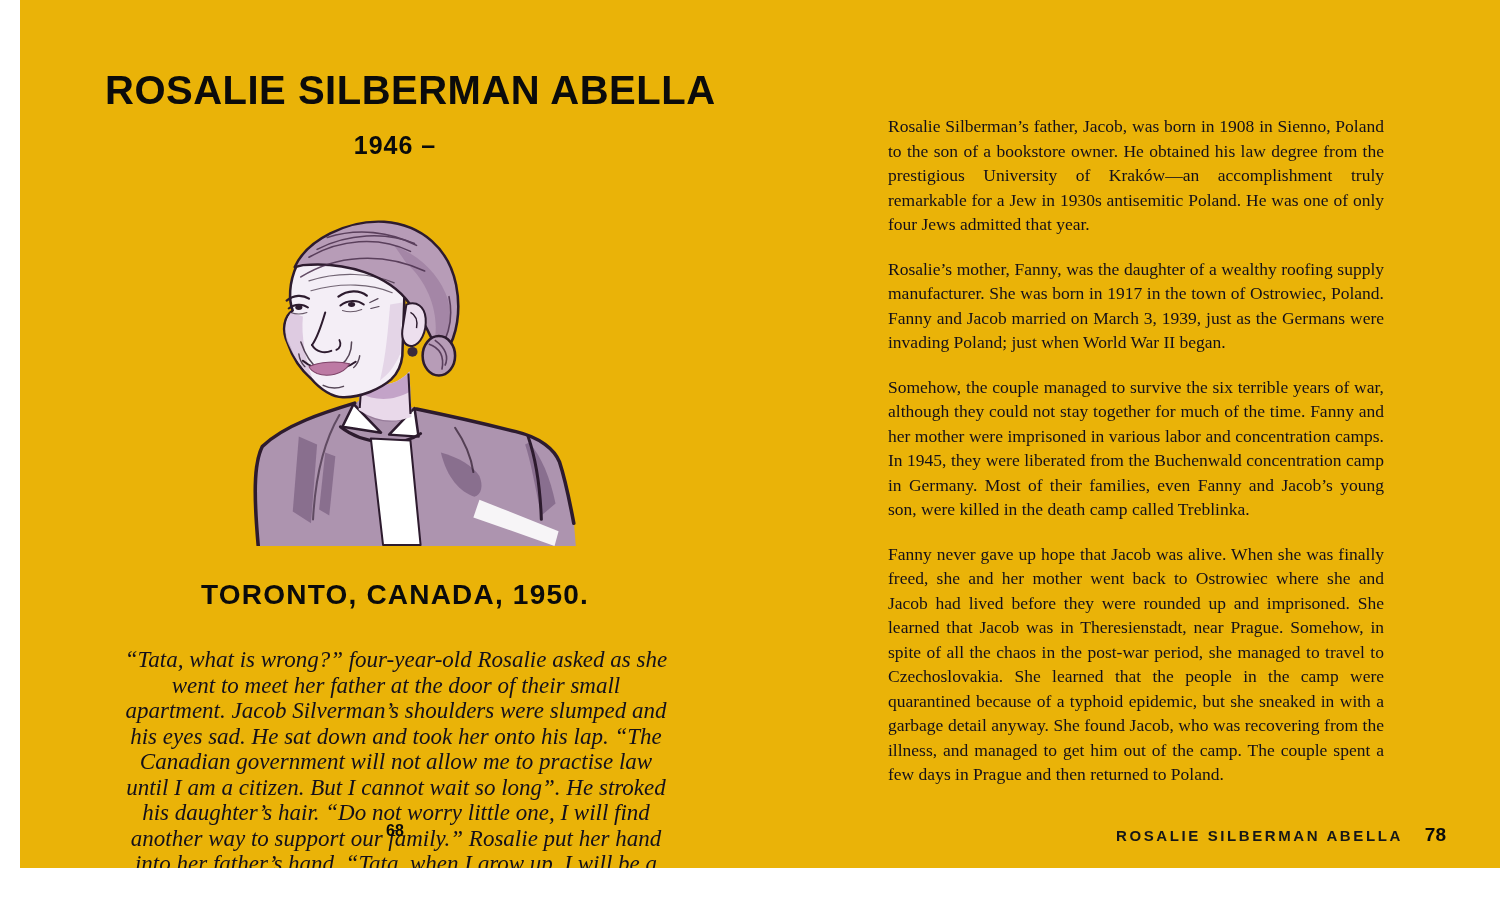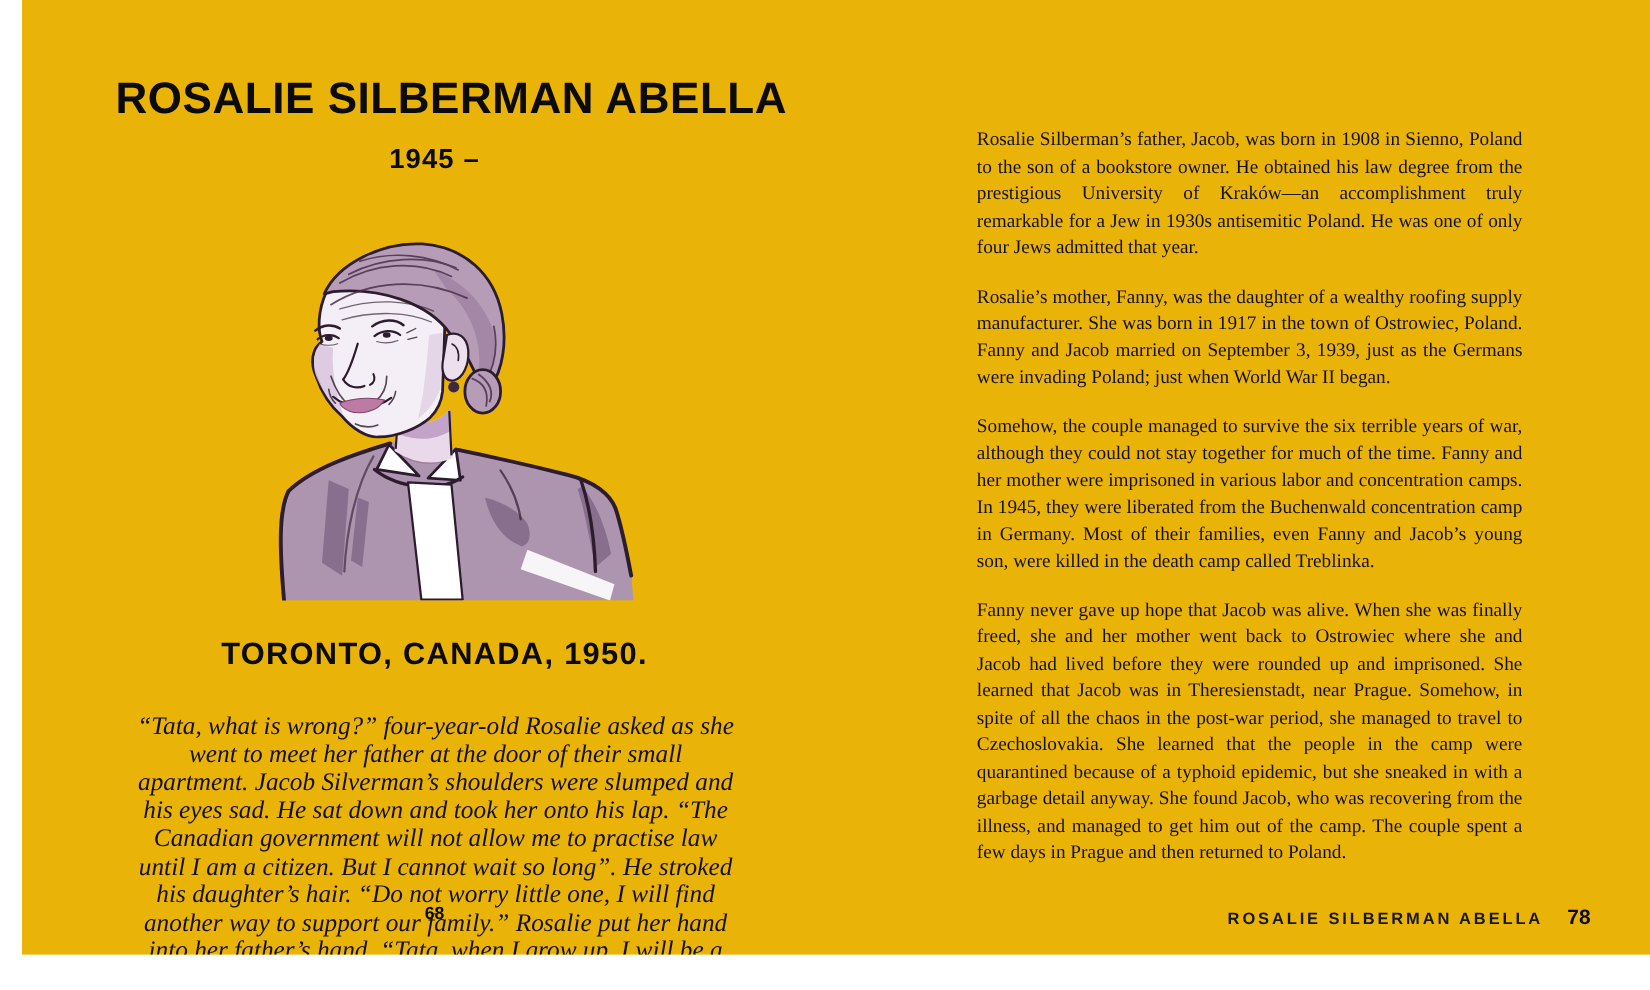--- a/index.html
+++ b/index.html
@@ -103,21 +103,21 @@
     font-size: 19px;
     color: #0b0b0b;
   }
 </style>
 </head>
 <body>
 
 <div class="spread">
 
   <div class="title">ROSALIE SILBERMAN ABELLA</div>
-  <div class="years">1945 –</div>
+  <div class="years">1946 –</div>
 
   <svg class="portrait" viewBox="0 0 340 345" preserveAspectRatio="none" role="img" aria-label="Ink and purple-wash portrait of Rosalie Silberman Abella in judicial robes">
 
     <path fill="#ad94af" d="M16,345 C12,300 11,263 20,244 C42,222 82,209 112,200 L117,196 C130,210 152,212 167,204 L172,206 C205,213 243,222 270,229 C294,235 307,246 313,259 C319,278 323,300 327,320 L329,345 Z"></path>
 
     <g fill="#7e6384" opacity="0.75">
       <path d="M56,234 L74,242 L68,322 L50,310 Z"></path>
       <path d="M82,250 L92,254 L86,314 L76,308 Z"></path>
       <path d="M196,250 C214,255 228,264 234,274 C238,284 236,293 229,295 C215,290 202,276 196,250 Z"></path>
       <path d="M283,240 C295,254 304,276 309,302 L295,314 C289,286 285,260 279,242 Z"></path>
@@ -199,21 +199,21 @@
     <ellipse cx="108" cy="100" rx="3.5" ry="2.5" fill="#2d1b2e"></ellipse>
     <path fill="#bd7aa4" stroke="#7e4368" stroke-width="1" d="M66,163 C76,158 94,157 106,160 C100,171 84,174 74,170 C70,168 67,166 66,163 Z"></path>
   </svg>
 
   <div class="caption">TORONTO, CANADA, 1950.</div>
   <p class="quote">“Tata, what is wrong?” four-year-old Rosalie asked as she went to meet her father at the door of their small apartment. Jacob Silverman’s shoulders were slumped and his eyes sad. He sat down and took her onto his lap. “The Canadian government will not allow me to practise law until I am a citizen. But I cannot wait so long”. He stroked his daughter’s hair. “Do not worry little one, I will find another way to support our family.” Rosalie put her hand into her father’s hand. “Tata, when I grow up, I will be a lawyer too.”</p>
   <div class="folio-left">68</div>
 
   <div class="body-text">
     <p>Rosalie Silberman’s father, Jacob, was born in 1908 in Sienno, Poland to the son of a bookstore owner. He obtained his law degree from the prestigious University of Kraków—an accomplishment truly remarkable for a Jew in 1930s antisemitic Poland. He was one of only four Jews admitted that year.</p>
-    <p>Rosalie’s mother, Fanny, was the daughter of a wealthy roofing supply manufacturer. She was born in 1917 in the town of Ostrowiec, Poland. Fanny and Jacob married on September 3, 1939, just as the Germans were invading Poland; just when World War II began.</p>
+    <p>Rosalie’s mother, Fanny, was the daughter of a wealthy roofing supply manufacturer. She was born in 1917 in the town of Ostrowiec, Poland. Fanny and Jacob married on March 3, 1939, just as the Germans were invading Poland; just when World War II began.</p>
     <p>Somehow, the couple managed to survive the six terrible years of war, although they could not stay together for much of the time. Fanny and her mother were imprisoned in various labor and concentration camps. In 1945, they were liberated from the Buchenwald concentration camp in Germany. Most of their families, even Fanny and Jacob’s young son, were killed in the death camp called Treblinka.</p>
     <p>Fanny never gave up hope that Jacob was alive. When she was finally freed, she and her mother went back to Ostrowiec where she and Jacob had lived before they were rounded up and imprisoned. She learned that Jacob was in Theresienstadt, near Prague. Somehow, in spite of all the chaos in the post-war period, she managed to travel to Czechoslovakia. She learned that the people in the camp were quarantined because of a typhoid epidemic, but she sneaked in with a garbage detail anyway. She found Jacob, who was recovering from the illness, and managed to get him out of the camp. The couple spent a few days in Prague and then returned to Poland.</p>
   </div>
 
   <div class="footer-right">
     <span class="running-header">ROSALIE SILBERMAN ABELLA</span>
     <span class="folio-right">78</span>
   </div>
 
 </div>

